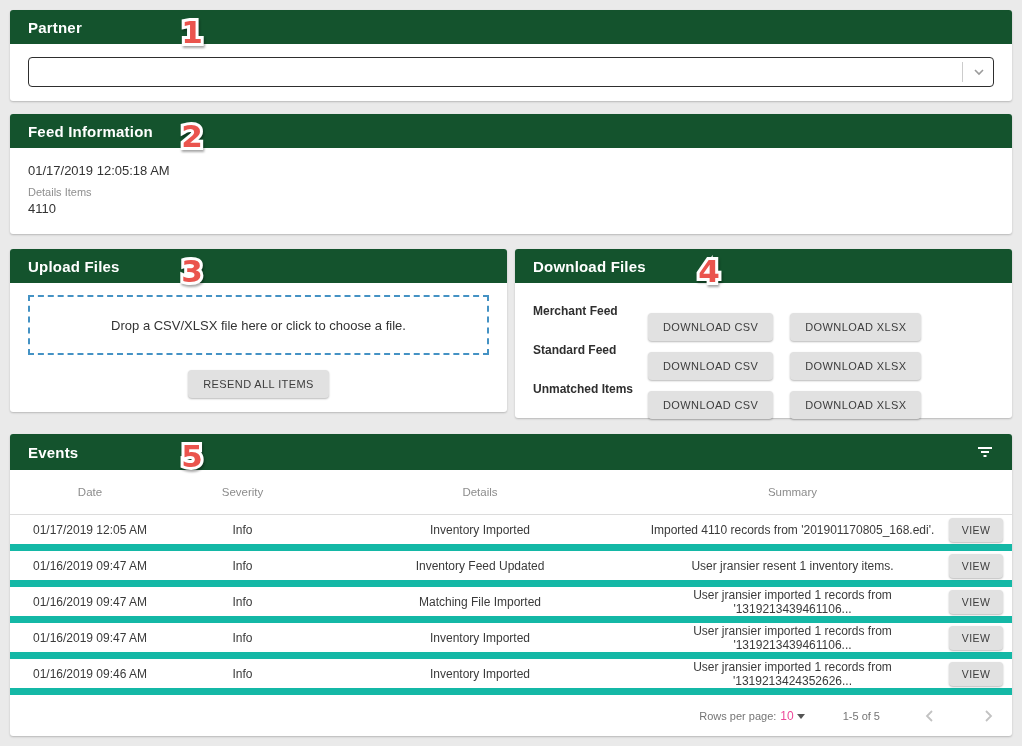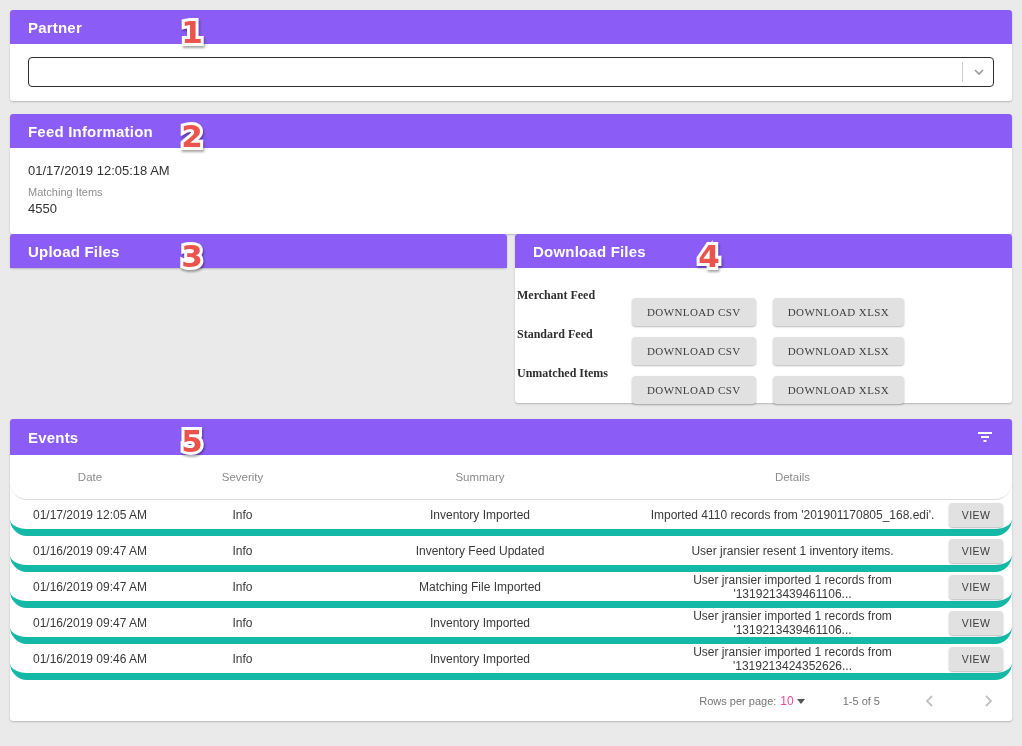--- a/index.html
+++ b/index.html
@@ -10,21 +10,21 @@
     color:#3d3d3d;
     padding:10px;
   }
   .panel {
     background:#fff;
     border-radius:3px;
     box-shadow:0 1px 2px rgba(0,0,0,0.22);
     position:relative;
   }
   .panel-header {
-    background:#8b5cf6;
+    background:#14532d;
     color:#fff;
     height:34px;
     display:flex;
     align-items:center;
     justify-content:space-between;
     padding:15px 18px;
     border-radius:3px 3px 0 0;
     position:relative;
   }
   .panel-title { font-size:15px; font-weight:bold; letter-spacing:0.2px; }
@@ -95,33 +95,32 @@
     padding:8px 15px;
     font-size:11px;
     color:#3d3d3d;
     letter-spacing:0.4px;
     font-family:inherit;
     box-shadow:0 1px 2px rgba(0,0,0,0.28);
     cursor:pointer;
     white-space:nowrap;
   }
   
-  .download-body { padding:8px 2px 10px;font-family:Liberation Serif, serif; }
+  .download-body { padding:8px 18px 10px; }
   .dl-row { display:flex; align-items:center; height:39px; }
   .dl-label { width:115px; font-size:12px; font-weight:bold; color:#2f2f2f; }
   .dl-row .btn { margin-right:17px; min-width:103px;margin-top:32px; }
   
   .events-header { height:36px; }
   .filter-icon { cursor:pointer; display:flex; align-items:center; }
   .ev-grid {
     display:grid;
     grid-template-columns:160px 145px 330px 295px 1fr;
     align-items:center;
     text-align:center;
-    border-radius:17px;
   }
   .ev-head-row {
     height:45px;
     border-bottom:1px solid #dcdcdc;
     color:#8c8c8c;
     font-size:11.5px;
   }
   .ev-row {
     height:36px;
     border-bottom:7px solid #14b8a6;
@@ -145,21 +144,21 @@
   .caret-down {
     width:0; height:0;
     border-left:4px solid transparent;
     border-right:4px solid transparent;
     border-top:5px solid #555;
     margin-left:3px; margin-top:2px;
   }
   .range-text { margin-left:38px; }
   .pag-chevron { margin-left:42px; cursor:default; display:flex; align-items:center; }
   .mb13 { margin-bottom:13px; }
-  .mb15 { }
+  .mb15 { margin-bottom:15px; }
   .mb16 { margin-bottom:16px; }
 </style>
 </head>
 <body>
 
 <div class="panel mb13">
   <div class="panel-header">
     <span class="panel-title">Partner</span>
     <svg class="annot" viewBox="0 0 44 44">
       <text x="22" y="33" text-anchor="middle">1</text>
@@ -178,33 +177,41 @@
 
 <div class="panel mb15">
   <div class="panel-header">
     <span class="panel-title">Feed Information</span>
     <svg class="annot" viewBox="0 0 44 44">
       <text x="22" y="33" text-anchor="middle">2</text>
     </svg>
   </div>
   <div class="feed-body">
     <div class="field-value">01/17/2019 12:05:18 AM</div>
-    <div class="field-label">Matching Items</div>
-    <div class="field-value">4550</div>
+    <div class="field-label">Details Items</div>
+    <div class="field-value">4110</div>
   </div>
 </div>
 
 <div class="two-col mb16">
 
   <div class="panel">
     <div class="panel-header">
       <span class="panel-title">Upload Files</span>
       <svg class="annot" viewBox="0 0 44 44">
         <text x="22" y="33" text-anchor="middle">3</text>
       </svg>
+    </div>
+    <div class="upload-body">
+      <div class="dropzone">
+        <span>Drop a CSV/XLSX file here or click to choose a file.</span>
+      </div>
+      <div class="upload-btn-row">
+        <button class="btn">RESEND ALL ITEMS</button>
+      </div>
     </div>
   </div>
 
   <div class="panel">
     <div class="panel-header">
       <span class="panel-title">Download Files</span>
       <svg class="annot" style="left:172px" viewBox="0 0 44 44">
         <text x="22" y="33" text-anchor="middle">4</text>
       </svg>
     </div>
@@ -240,22 +247,22 @@
         <rect x="2" y="2" width="14" height="2" fill="#fff"></rect>
         <rect x="5" y="6" width="8" height="2" fill="#fff"></rect>
         <rect x="7.5" y="10" width="3" height="2" fill="#fff"></rect>
       </svg>
     </span>
   </div>
 
   <div class="ev-grid ev-head-row">
     <span>Date</span>
     <span>Severity</span>
+    <span>Details</span>
     <span>Summary</span>
-    <span>Details</span>
     <span></span>
   </div>
 
   <div class="ev-grid ev-row">
     <span>01/17/2019 12:05 AM</span>
     <span>Info</span>
     <span>Inventory Imported</span>
     <span>Imported 4110 records from '201901170805_168.edi'.</span>
     <span class="ev-action">
         <button class="btn">VIEW</button>

